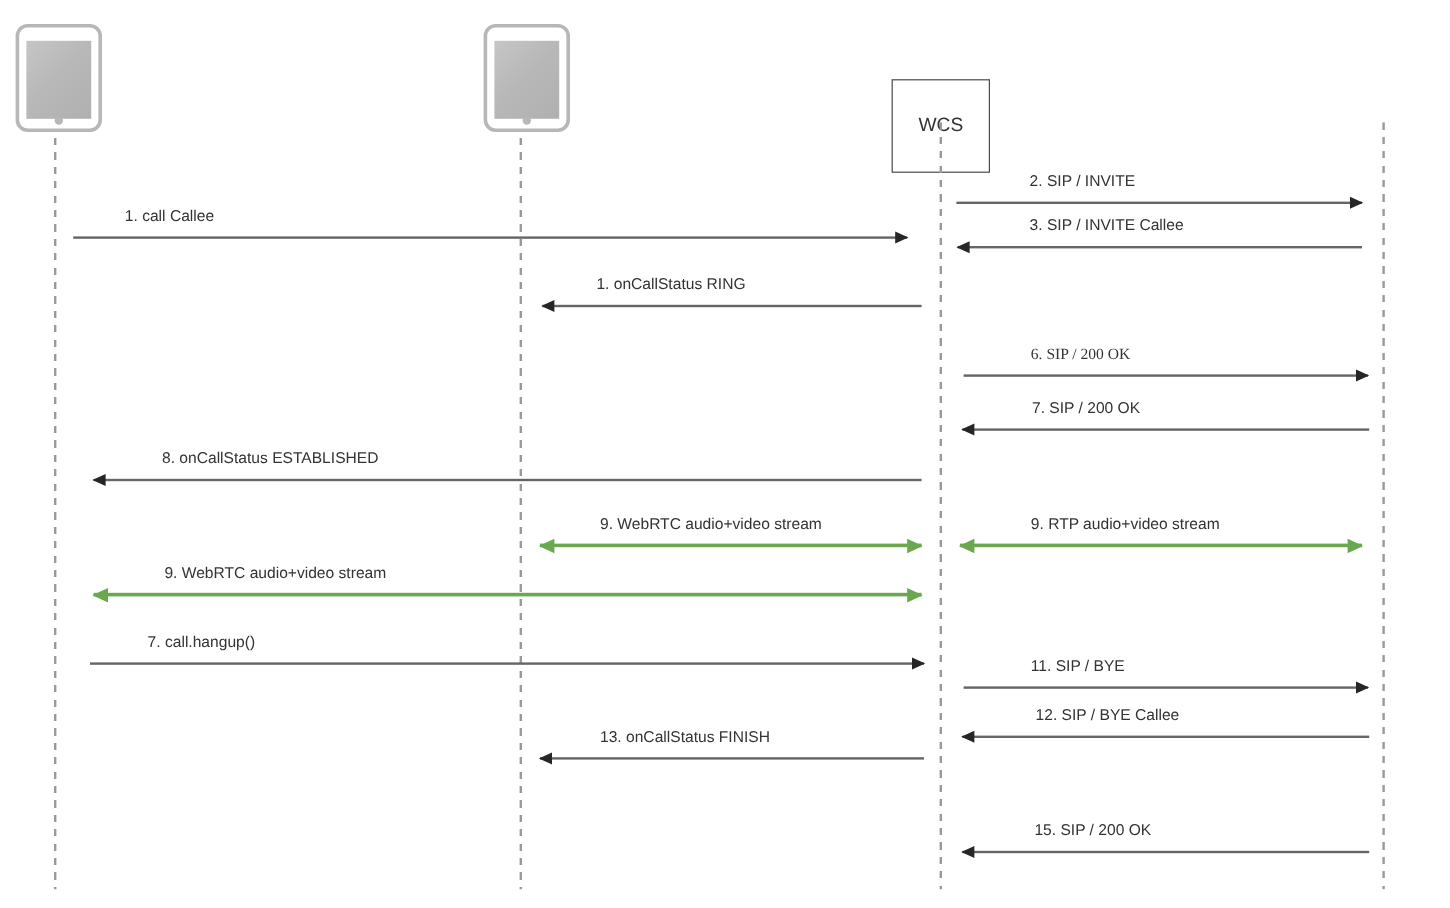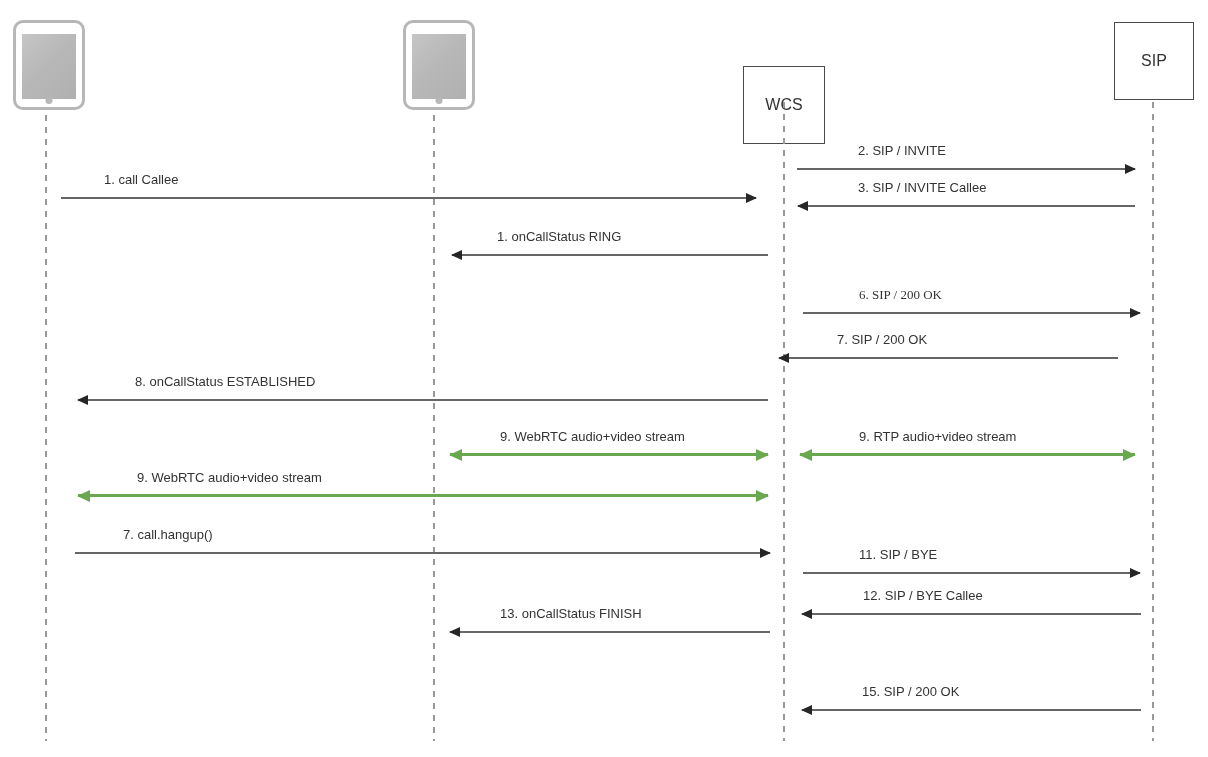--- a/index.html
+++ b/index.html
@@ -53,23 +53,20 @@
     <div class="screen"></div>
     <div class="home"></div>
   </div>
   <div class="tablet" style="left:403px;top:20px;">
     <div class="screen"></div>
     <div class="home"></div>
   </div>
   <div class="pbox" style="left:743px;top:22px;width:82px;height:78px;margin-top:44px;">
     <span>WCS</span>
   </div>
-  <div class="pbox" style="left:1114px;top:22px;width:80px;height:78px;">
-    <span>SIP</span>
-  </div>
 
   <div class="lifeline" style="left:45px;top:115px;height:626px;"></div>
   <div class="lifeline" style="left:433px;top:115px;height:626px;"></div>
   <div class="lifeline" style="left:783px;top:102px;height:639px;"></div>
   <div class="lifeline" style="left:1152px;top:102px;height:639px;"></div>
 
   <div class="msg" style="left:61px;top:132px;width:695px;margin-top:40px;">
     <span class="msg-label" style="left:43px">1. call Callee</span>
     <div class="msg-line">
         <i class="head head-r"></i>
@@ -98,21 +95,21 @@
   </div>
 
 
   <div class="msg" style="left:803px;top:287px;width:337px;font-family:Liberation Serif, serif;">
     <span class="msg-label" style="left:56px">6. SIP / 200 OK</span>
     <div class="msg-line">
         <i class="head head-r"></i>
       </div>
   </div>
 
-  <div class="msg" style="left:779px;top:332px;width:339px;">
+  <div class="msg" style="left:802px;top:332px;width:339px;">
     <span class="msg-label" style="left:58px">7. SIP / 200 OK</span>
     <div class="msg-line">
         <i class="head head-l"></i>
       </div>
   </div>
 
   <div class="msg" style="left:78px;top:374px;width:690px;">
     <span class="msg-label" style="left:57px">8. onCallStatus ESTABLISHED</span>
     <div class="msg-line">
         <i class="head head-l"></i>

